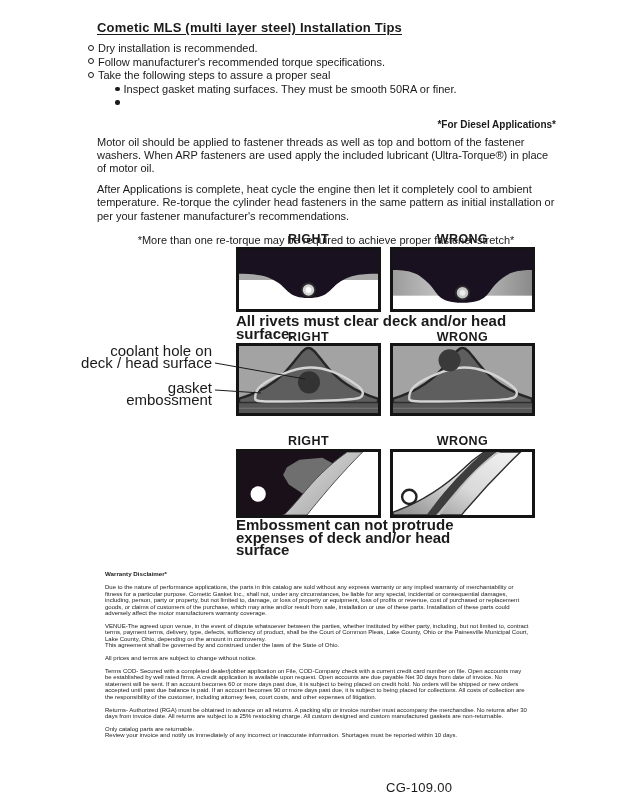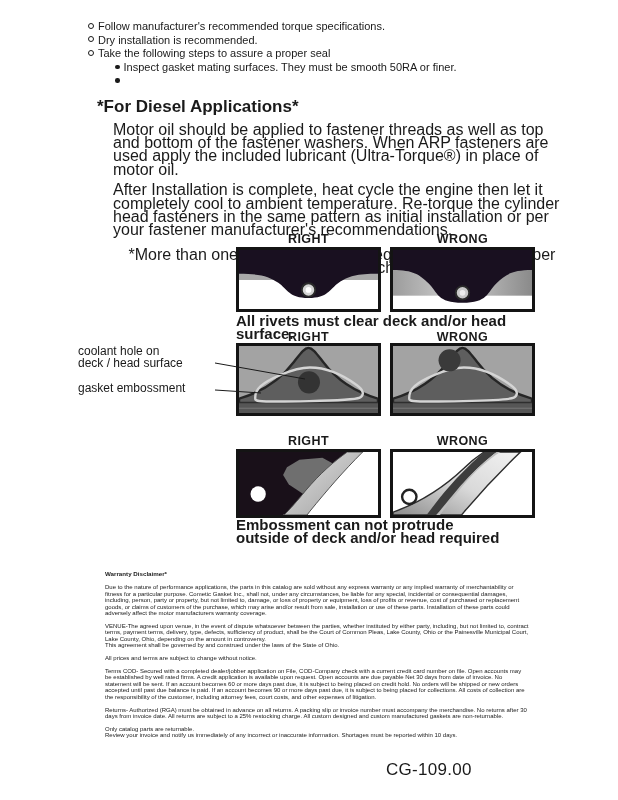--- a/index.html
+++ b/index.html
@@ -11,55 +11,56 @@
   .title{
     font-size:13px;font-weight:bold;margin:0 0 7px 9px;
     text-decoration:underline;text-underline-offset:2px;letter-spacing:.2px;
   }
   ul.bullets{list-style:none;margin:0;padding:0;font-size:11px;line-height:13.5px;}
   ul.bullets li{white-space:nowrap;}
   li.sub{padding-left:27px;}
   .marker-o{display:inline-block;width:4px;height:4px;border:1px solid #1a1a1a;border-radius:50%;margin-right:4px;vertical-align:1.5px;}
   .marker-f{display:inline-block;width:4.5px;height:4.5px;background:#1a1a1a;border-radius:50%;margin-right:4px;vertical-align:1.5px;}
   .diesel{margin-left:9px;}
-  .diesel-h{font-size:17px;font-weight:bold;margin:9px 0 6px;}
-  .diesel p{font-size:16px;line-height:13.4px;margin:0 16px 7px;width:458px;}
+  .diesel-h{font-size:10px;font-weight:bold;margin:9px 0 6px;text-align:right;}
+  .diesel p{font-size:11px;line-height:13.4px;margin:0 0 7px;width:458px;}
   .diesel .note{margin-top:11px;text-align:center;}
 
   .diagrams{position:absolute;left:0;top:230px;width:540px;height:330px;}
   .dg-h{position:absolute;width:145px;text-align:center;font-size:12.5px;font-weight:bold;letter-spacing:.4px;}
   .dbox{position:absolute;width:145px;height:68px;border:3px solid #141414;box-sizing:border-box;background:#fff;}
   .dbox svg{display:block;width:100%;height:100%;}
   .r1{height:65px;}
   .cap{position:absolute;font-size:15px;font-weight:bold;line-height:12.5px;}
-  .lab{position:absolute;font-size:12px;line-height:12px;text-align:left;left:78px;width:134px;}
+  .lab{position:absolute;font-size:15px;line-height:12px;text-align:right;left:78px;width:134px;}
   .leader{position:absolute;left:0;top:0;width:618px;height:330px;pointer-events:none;}
 
   .legal{position:absolute;left:105px;top:571px;width:424px;font-size:6px;line-height:6.4px;}
   .legal-h{font-weight:bold;font-size:6.2px;margin:0 0 7px;}
   .legal p{margin:0 0 6.5px;}
   .legal p.tight{margin-bottom:0;}
-  .pageno{position:absolute;left:386px;top:760px;font-size:17px;letter-spacing:.3px;text-align:right;}
+  .pageno{position:absolute;left:386px;top:780px;font-size:13px;letter-spacing:.3px;text-align:right;}
 </style>
 </head>
 <body>
 
 <div class="header">
+  <h1 class="title">Cometic MLS (multi layer steel) Installation Tips</h1>
   <ul class="bullets">
+    <li><span class="marker-o"></span><span>Dry installation is recommended.</span></li>
     <li><span class="marker-o"></span><span>Follow manufacturer's recommended torque specifications.</span></li>
-    <li><span class="marker-o"></span><span>Dry installation is recommended.</span></li>
     <li><span class="marker-o"></span><span>Take the following steps to assure a proper seal</span></li>
     <li class="sub"><span class="marker-f"></span><span>Inspect gasket mating surfaces.  They must be smooth 50RA or finer.</span></li>
     <li class="sub"><span class="marker-f"></span></li>
   </ul>
 
   <div class="diesel">
     <div class="diesel-h">*For Diesel Applications*</div>
     <p>Motor oil should be applied to fastener threads as well as top and bottom of the fastener washers. When ARP fasteners are used apply the included lubricant (Ultra-Torque®) in place of motor oil.</p>
-    <p>After Installation is complete, heat cycle the engine then let it completely cool to ambient temperature. Re-torque the cylinder head fasteners in the same pattern as initial installation or per your fastener manufacturer's recommendations.</p>
+    <p>After Applications is complete, heat cycle the engine then let it completely cool to ambient temperature. Re-torque the cylinder head fasteners in the same pattern as initial installation or per your fastener manufacturer's recommendations.</p>
     <p class="note">*More than one re-torque may be required to achieve proper fastener stretch*</p>
   </div>
 </div>
 
 <div class="diagrams">
 
   <div class="dg-h" style="left:236px;top:2px;">RIGHT</div>
   <div class="dg-h" style="left:390px;top:2px;">WRONG</div>
 
   <div class="dbox r1" style="left:236px;top:17px;">
@@ -150,21 +151,21 @@
             <stop offset="1" stop-color="#f2f2f2"></stop>
         </linearGradient>
       </defs>
       <rect width="145" height="66" fill="#ffffff"></rect>
       <path d="M0,63 C28,53 52,38 74,17 C82,9 89,4 95,0 H133 C112,20 94,39 74,63 L71.5,66 H0 Z" fill="url(#g4)" stroke="#2c2c2c" stroke-width="1.5"></path>
       <path d="M95,0 C80,13 64,29 48,49 L35,66 H48 C54,57 62,47 71,36 C85,19 99,7 108,0 Z" fill="#3d3d3d"></path>
       <path d="M108,0 C95,10 82,22 70,36 C61,47 52,58 45,66 H49 C56,57 64,46 73,35 C86,20 99,8 112,0 Z" fill="#bdbdbd"></path>
       <circle cx="17" cy="47" r="7.5" fill="#ffffff" stroke="#222222" stroke-width="2.5"></circle>
     </svg>
   </div>
-  <div class="cap" style="left:236px;top:289px;width:270px;">Embossment can not protrude outside of deck and/or head required</div>
+  <div class="cap" style="left:236px;top:289px;width:270px;">Embossment can not protrude expenses of deck and/or head surface</div>
 
   <svg class="leader">
     <line x1="215" y1="133" x2="305" y2="149" stroke="#1a1a1a" stroke-width="1"></line>
     <line x1="215" y1="160" x2="261" y2="163" stroke="#1a1a1a" stroke-width="1"></line>
   </svg>
 </div>
 
 <div class="legal">
   <div class="legal-h">Warranty Disclaimer*</div>
   <p class="tight" style="margin-bottom:6.5px;">Due to the nature of performance applications, the parts in this catalog are sold without any express warranty or any implied warranty of merchantability or fitness for a particular purpose.  Cometic Gasket Inc., shall not, under any circumstances, be liable for any special, incidental or consequential damages, including, person, party or property, but not limited to, damage, or loss of property or equipment, loss of profits or revenue, cost of purchased or replacement goods, or claims of customers of the purchase, which may arise and/or result from sale, installation or use of these parts.  Installation of these parts could adversely affect the motor manufacturers warranty coverage.</p>

